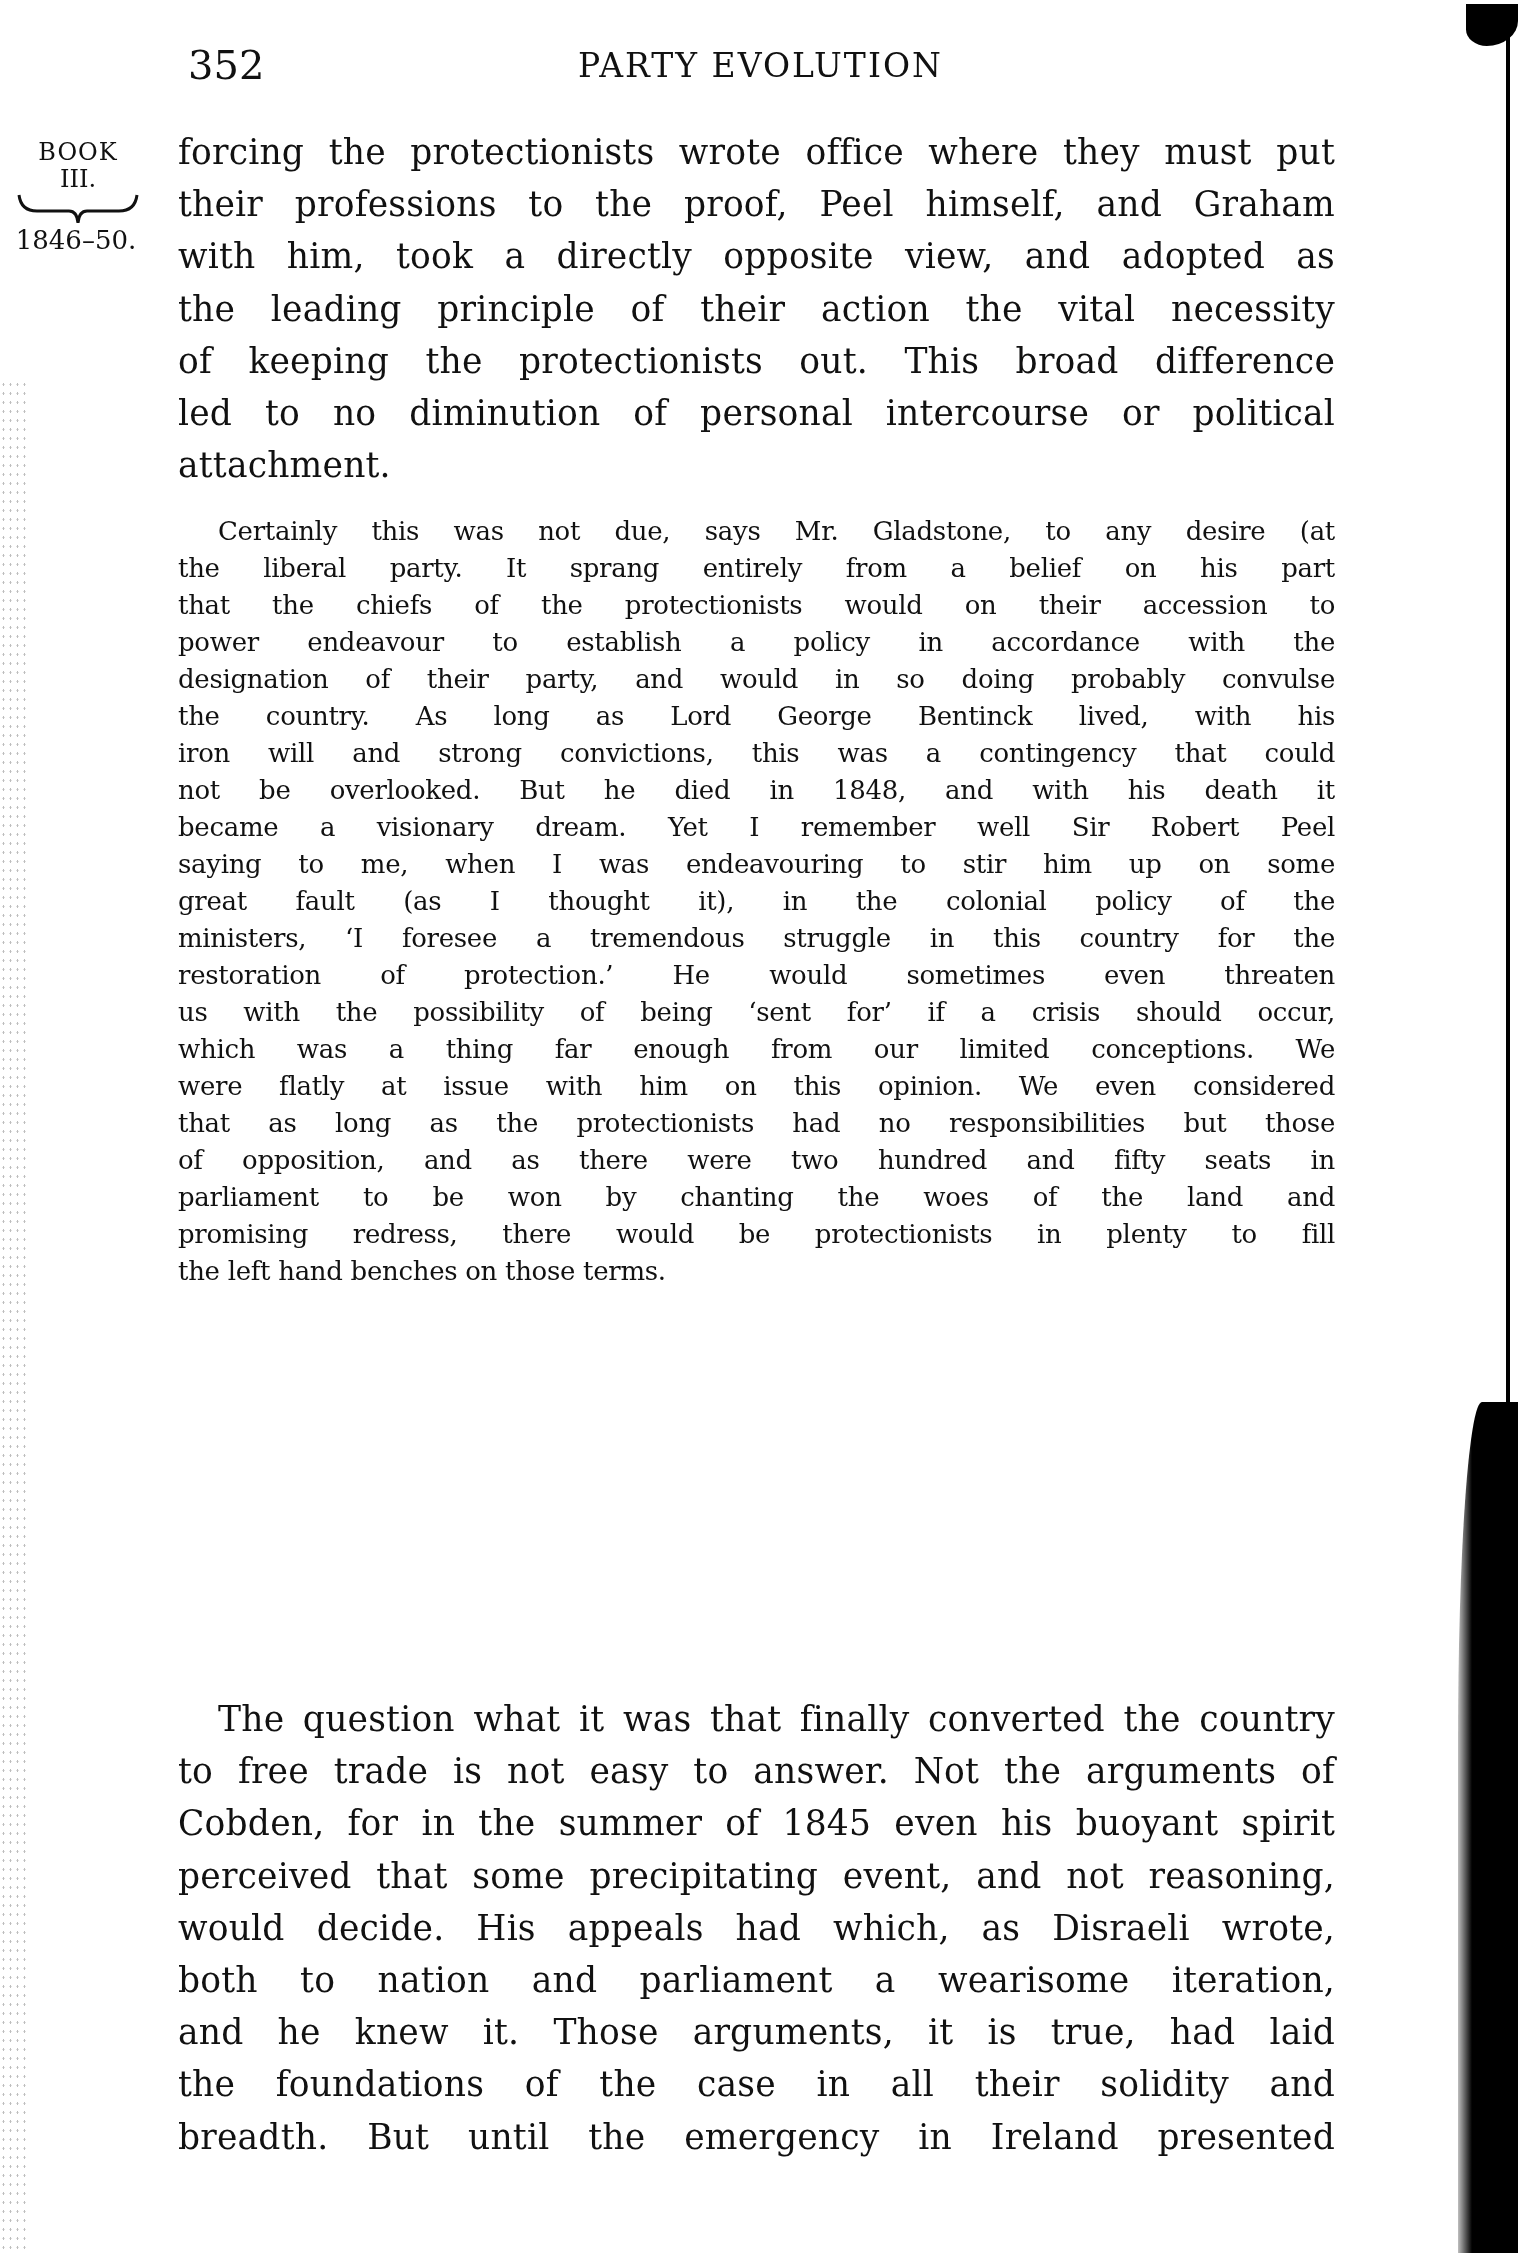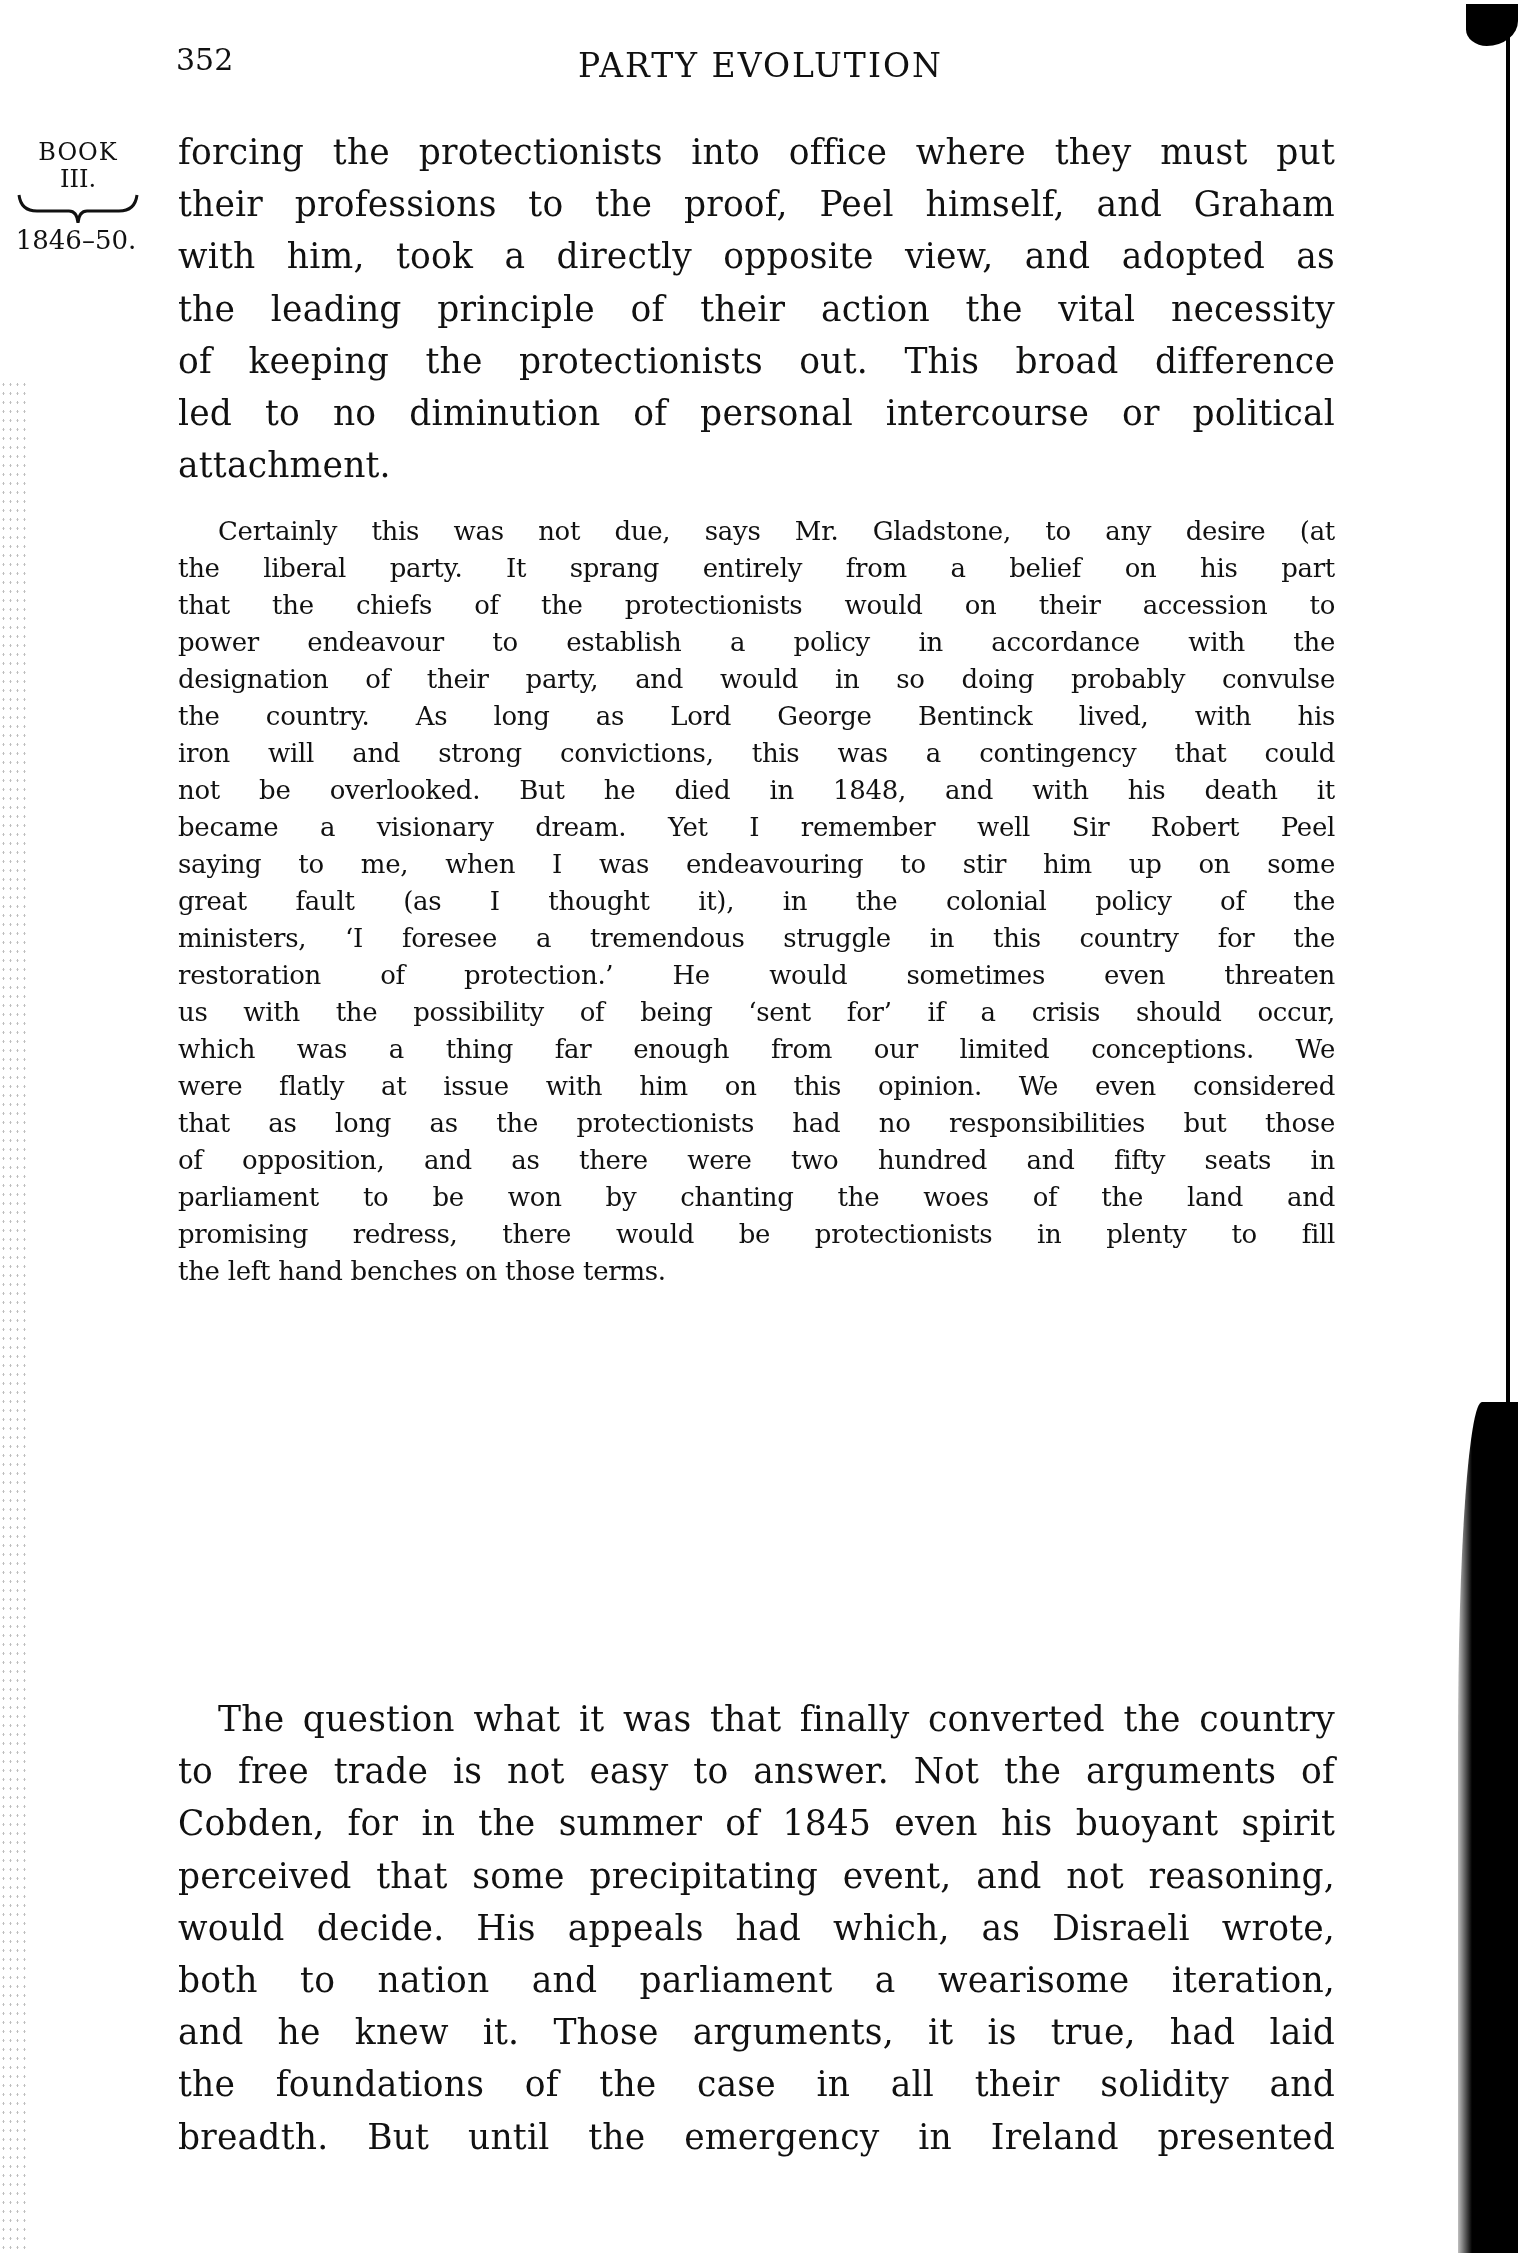--- a/index.html
+++ b/index.html
@@ -5,21 +5,21 @@
   html, body { margin: 0; padding: 0; }
   body {
     width: 1530px; height: 2253px; position: relative; overflow: hidden;
     background: #ffffff; color: #111111;
     font-family: "DejaVu Serif", "Liberation Serif", serif;
   }
   .page { position: absolute; left: 0; top: 0; width: 1530px; height: 2253px; }
 
   
   .running-head { position: absolute; top: 38px; left: 0; width: 1530px; height: 50px; }
-  .page-number { position: absolute; left: 176px; top: 4px; font-size: 30px; letter-spacing: 0px; }
+  .page-number { position: absolute; left: 188px; top: 4px; font-size: 40px; letter-spacing: 0px; }
   .running-title { position: absolute; left: 578px; top: 8px; font-size: 33px; letter-spacing: 2px; }
 
   
   .sidenote { position: absolute; left: 12px; top: 137px; width: 132px; text-align: center; }
   .sidenote .book { font-size: 24px; letter-spacing: 1px; display: block; line-height: 30px; }
   .sidenote .vol { font-size: 24px; display: block; line-height: 24px; }
   .sidenote .brace { display: block; height: 34px; margin: 0 auto; }
   .sidenote .years { font-size: 26px; display: block; line-height: 30px; margin-left: -4px; }
 
   
@@ -57,21 +57,21 @@
   <div class="sidenote">
     <span class="book">BOOK</span>
     <span class="vol">III.</span>
     <svg class="brace" width="126" height="34" viewBox="0 0 126 34">
       <path d="M4 4 Q6 20 22 20 L54 20 Q62 20 63 32 Q64 20 72 20 L104 20 Q120 20 122 4" fill="none" stroke="#111" stroke-width="3"></path>
     </svg>
     <span class="years">1846–50.</span>
   </div>
 
   <div class="para large" id="p1">
-    <span class="line" style="white-space: nowrap; word-spacing: 0px;">forcing the protectionists into office where they must put</span>
+    <span class="line" style="white-space: nowrap; word-spacing: 0px;">forcing the protectionists wrote office where they must put</span>
     <span class="line" style="white-space: nowrap; word-spacing: 0px;">their professions to the proof, Peel himself, and Graham</span>
     <span class="line" style="white-space: nowrap; word-spacing: 0px;">with him, took a directly opposite view, and adopted as</span>
     <span class="line" style="white-space: nowrap; word-spacing: 0px;">the leading principle of their action the vital necessity</span>
     <span class="line" style="white-space: nowrap; word-spacing: 0px;">of keeping the protectionists out. This broad difference</span>
     <span class="line" style="white-space: nowrap; word-spacing: 0px;">led to no diminution of personal intercourse or political</span>
     <span class="line last">attachment.</span>
   </div>
 
   <div class="para small" id="p2">
     <span class="line indent" style="white-space: nowrap; word-spacing: 0px;">Certainly this was not due, says Mr. Gladstone, to any desire (at</span>

